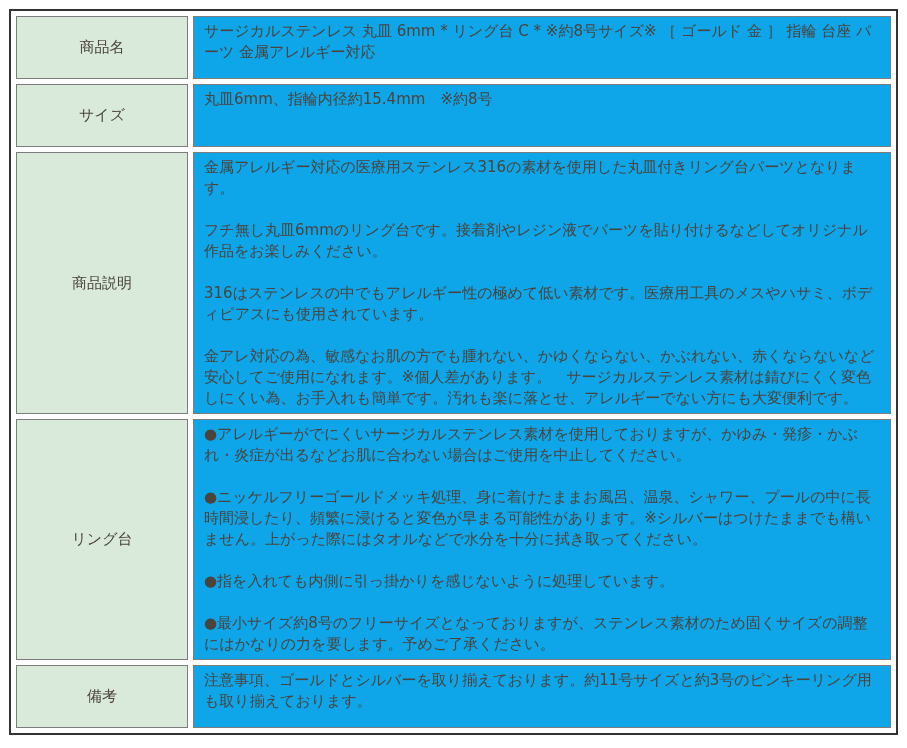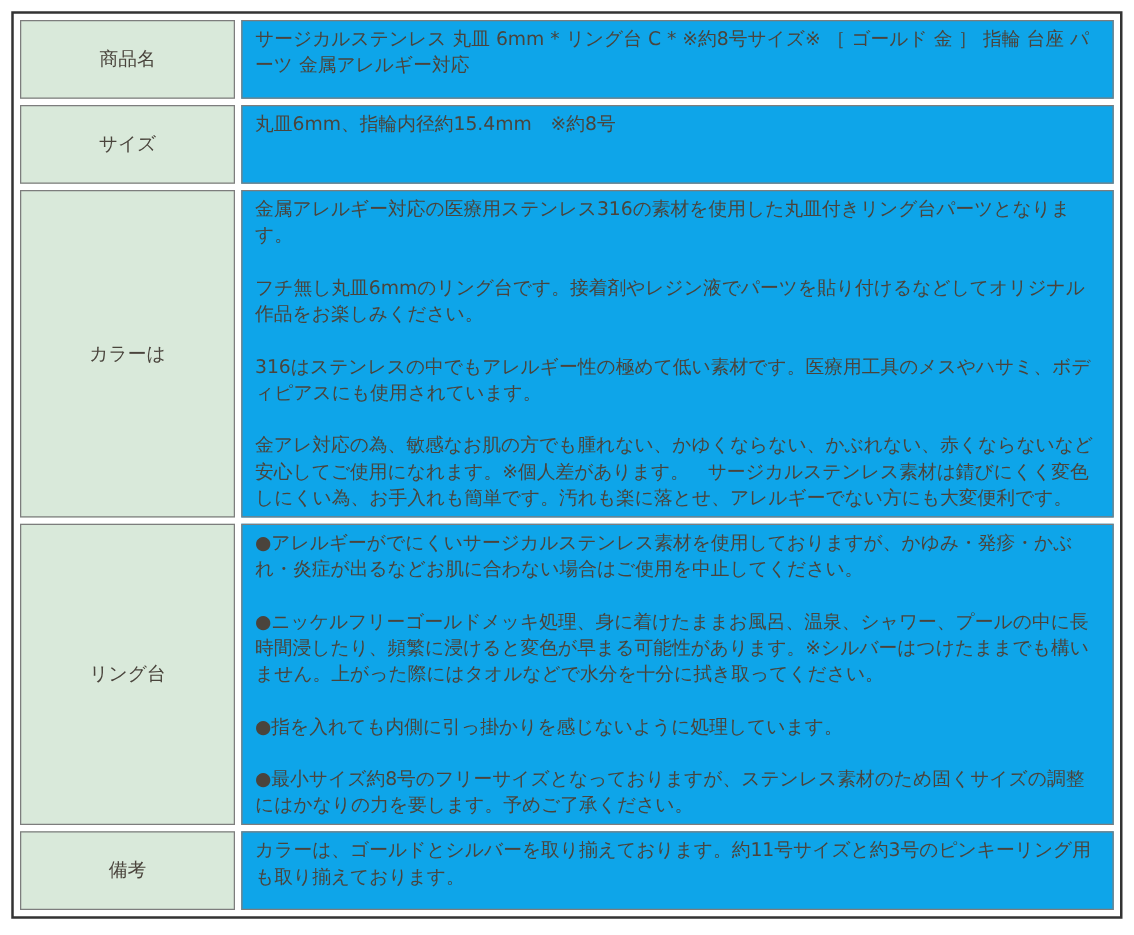--- a/index.html
+++ b/index.html
@@ -69,39 +69,39 @@
       <tbody>
         <tr>
           <th class="row-label">商品名</th>
           <td class="row-value">サージカルステンレス 丸皿 6mm * リング台 C * ※約8号サイズ※ ［ ゴールド 金 ］ 指輪 台座 パーツ 金属アレルギー対応</td>
         </tr>
         <tr>
           <th class="row-label">サイズ</th>
           <td class="row-value">丸皿6mm、指輪内径約15.4mm　※約8号</td>
         </tr>
         <tr>
-          <th class="row-label">カラーは</th>
+          <th class="row-label">商品説明</th>
           <td class="row-value">金属アレルギー対応の医療用ステンレス316の素材を使用した丸皿付きリング台パーツとなります。
 
 フチ無し丸皿6mmのリング台です。接着剤やレジン液でパーツを貼り付けるなどしてオリジナル作品をお楽しみください。
 
 316はステンレスの中でもアレルギー性の極めて低い素材です。医療用工具のメスやハサミ、ボディピアスにも使用されています。
 
 金アレ対応の為、敏感なお肌の方でも腫れない、かゆくならない、かぶれない、赤くならないなど安心してご使用になれます。※個人差があります。　サージカルステンレス素材は錆びにくく変色しにくい為、お手入れも簡単です。汚れも楽に落とせ、アレルギーでない方にも大変便利です。</td>
         </tr>
         <tr>
           <th class="row-label">リング台</th>
           <td class="row-value">●アレルギーがでにくいサージカルステンレス素材を使用しておりますが、かゆみ・発疹・かぶれ・炎症が出るなどお肌に合わない場合はご使用を中止してください。
 
 ●ニッケルフリーゴールドメッキ処理、身に着けたままお風呂、温泉、シャワー、プールの中に長時間浸したり、頻繁に浸けると変色が早まる可能性があります。※シルバーはつけたままでも構いません。上がった際にはタオルなどで水分を十分に拭き取ってください。
 
 ●指を入れても内側に引っ掛かりを感じないように処理しています。
 
 ●最小サイズ約8号のフリーサイズとなっておりますが、ステンレス素材のため固くサイズの調整にはかなりの力を要します。予めご了承ください。</td>
         </tr>
         <tr>
           <th class="row-label">備考</th>
-          <td class="row-value">カラーは、ゴールドとシルバーを取り揃えております。約11号サイズと約3号のピンキーリング用も取り揃えております。</td>
+          <td class="row-value">注意事項、ゴールドとシルバーを取り揃えております。約11号サイズと約3号のピンキーリング用も取り揃えております。</td>
         </tr>
       </tbody>
     </table>
   </div>
 </div>
 
 </body></html>

